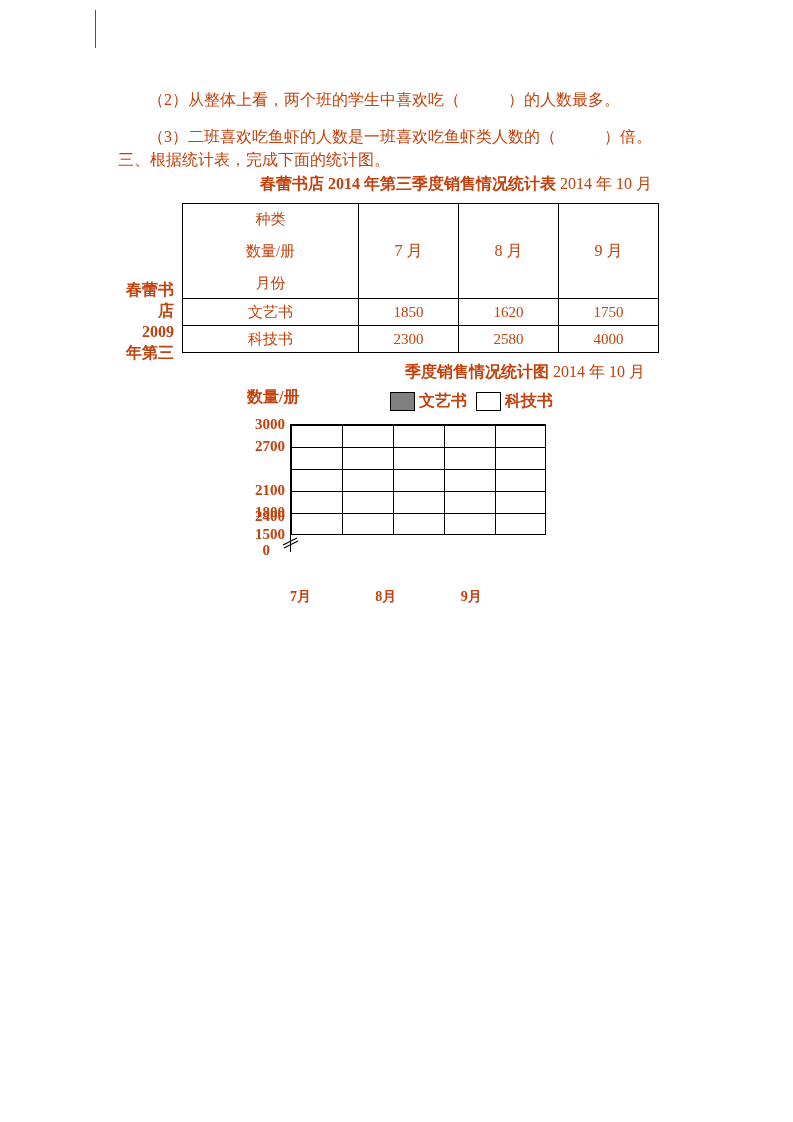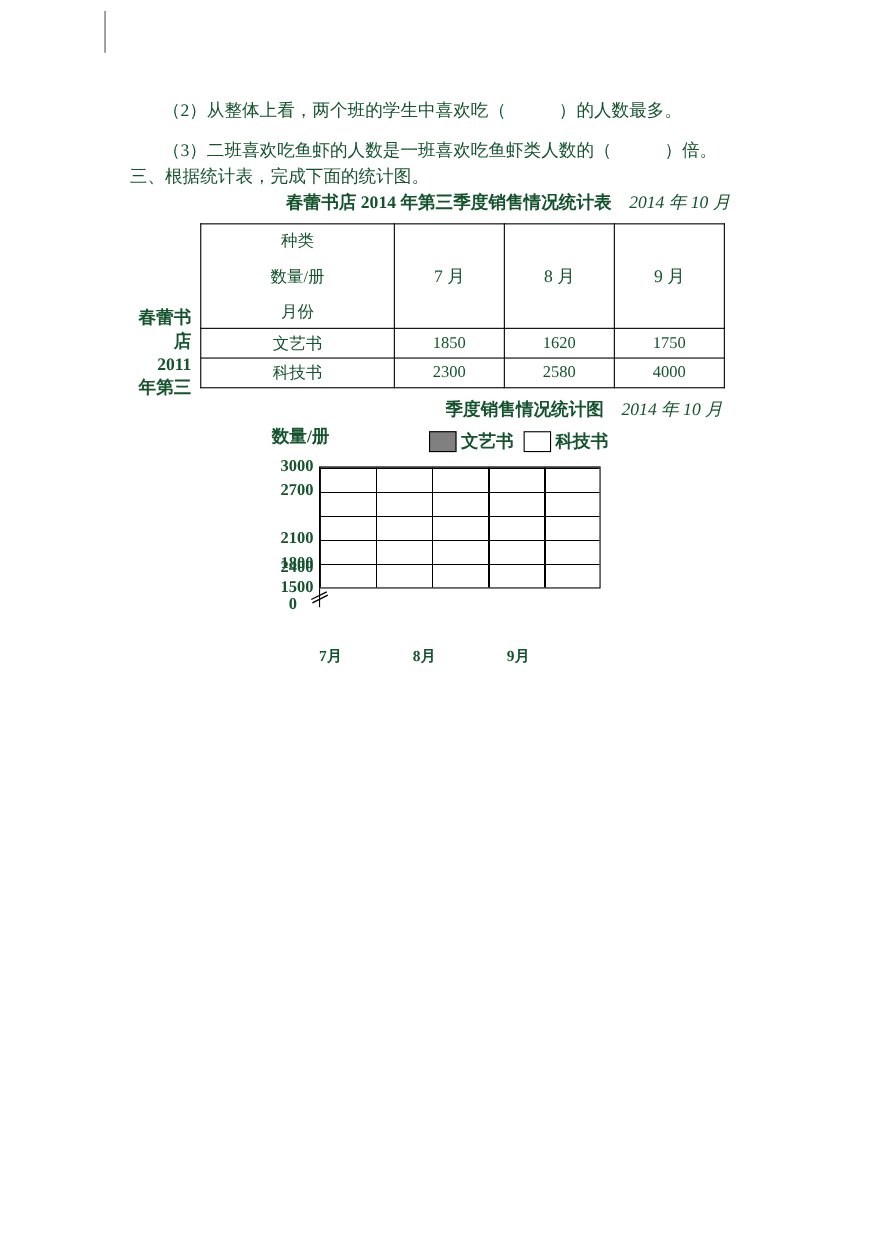--- a/index.html
+++ b/index.html
@@ -1,25 +1,25 @@
 <!DOCTYPE html>
 <html><head>
 <meta charset="utf-8">
 <style>
   * { margin:0; padding:0; box-sizing:border-box; }
   html,body { background:#ffffff; }
   .page {
     position:relative; width:793px; height:1122px; background:#fff;
-    font-family:"Liberation Serif", serif; color:#14532d; overflow:hidden;
+    font-family:"Liberation Serif", serif; color:#c2410c; overflow:hidden;
   }
   .abs { position:absolute; }
   .qline { font-size:16px; white-space:nowrap; }
   .title-row { white-space:nowrap; font-size:16px; }
   .title-row .t { font-weight:bold; }
-  .title-row .date { margin-left:16px; font-weight:normal;font-style:italic; }
+  .title-row .date { margin-left:4px; font-weight:normal; }
 
   .stray-line { width:1px; height:38px; background:#555; }
 
   
   .stats-table { border-collapse:collapse; }
   .stats-table td { border:1px solid #000; font-size:15px; text-align:center; vertical-align:middle; }
   .stats-table td.head-cell { width:176px; height:95px; text-align:center; padding:5px 7px; }
   .head-inner { display:flex; flex-direction:column; justify-content:space-between; height:83px; font-size:15px; }
   .stats-table td.mcol { width:100px; height:95px; font-size:16px;margin-left:24px; }
   .stats-table td.cell { width:100px; height:27px; }
@@ -58,21 +58,21 @@
   <div class="abs qline" style="left:148px; top:127px;">（3）二班喜欢吃鱼虾的人数是一班喜欢吃鱼虾类人数的（　　　）倍。</div>
   <div class="abs qline" style="left:118px; top:150px;">三、根据统计表，完成下面的统计图。</div>
 
   <div class="abs title-row" style="left:260px; top:174px;">
     <span class="t">春蕾书店 2014 年第三季度销售情况统计表</span><span class="date">2014 年 10 月</span>
   </div>
 
   <div class="abs wrap-col" style="left:112px; top:279px;">
     <div>春蕾书</div>
     <div>店</div>
-    <div>2011</div>
+    <div>2009</div>
     <div>年第三</div>
   </div>
 
   <table class="abs stats-table" style="left:182px; top:203px;">
     <tbody>
         <tr>
       <td class="head-cell">
         <div class="head-inner">
           <div>种类</div>
           <div>数量/册</div>

